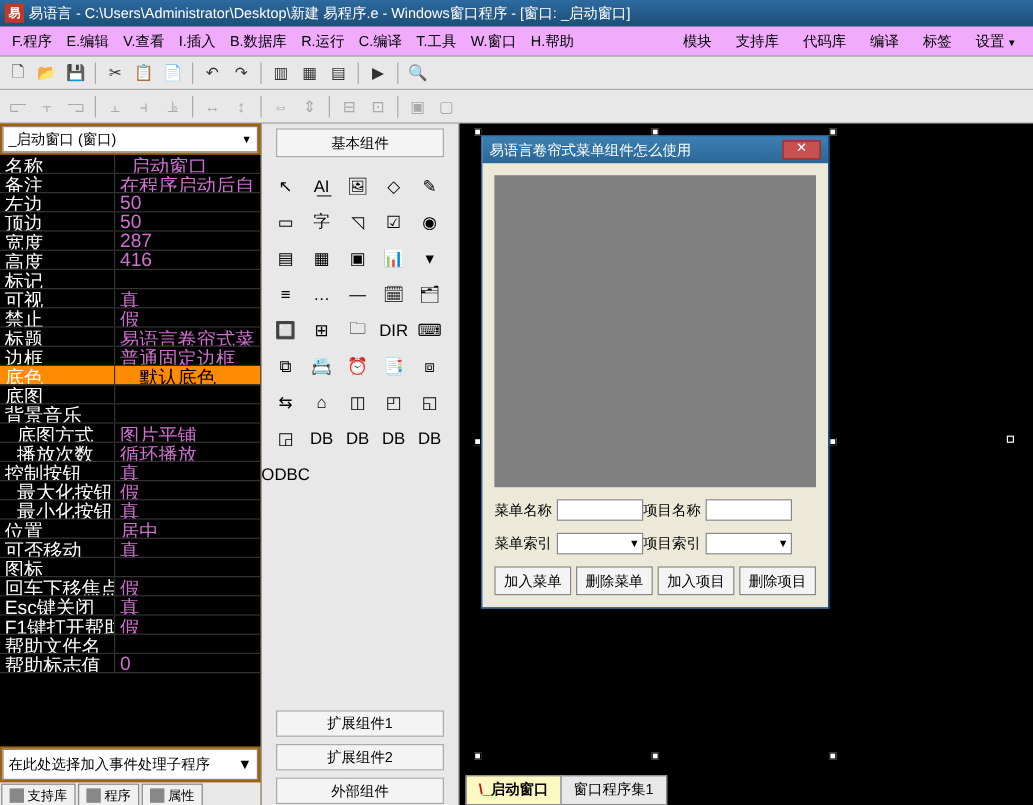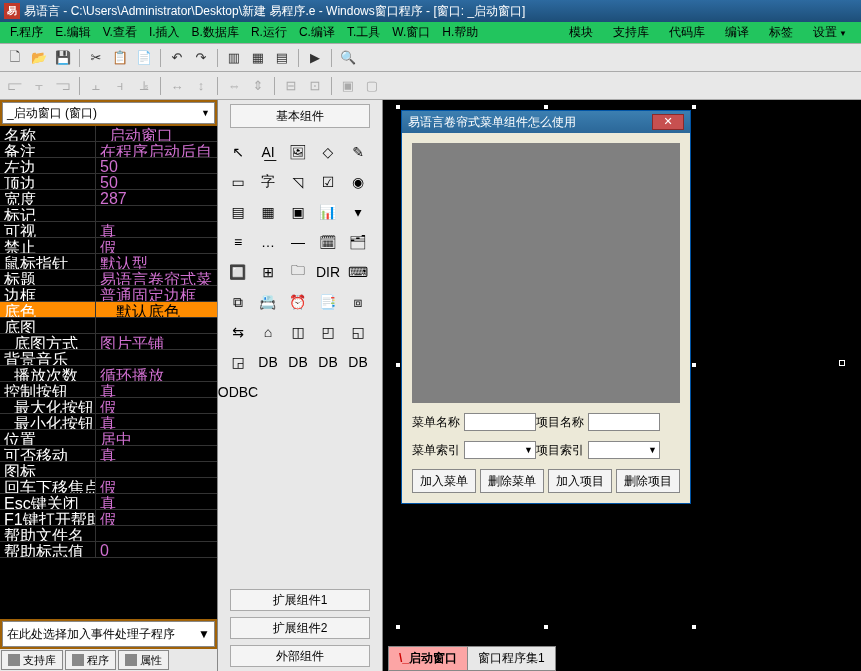--- a/index.html
+++ b/index.html
@@ -1,21 +1,21 @@
 <!DOCTYPE html>
 <html><head>
 <meta charset="utf-8">
 <style>
 * { margin:0; padding:0; box-sizing:border-box; font-family:"Microsoft YaHei","SimSun",sans-serif; }
 body { background:#000; width:861px; height:671px; overflow:hidden; font-size:12px; color:#000; }
 
 .titlebar { height:22px; background:linear-gradient(#2d6aa0,#1d4e78); color:#fff; display:flex; align-items:center; padding:0 4px; }
 .titlebar .logo { width:16px; height:16px; background:#c0392b; margin-right:4px; display:inline-flex; align-items:center; justify-content:center; color:#fff; font-size:10px; font-weight:bold; }
 
-.menubar { height:22px; background:#22c55e; border-bottom:1px solid #aaa; display:flex; align-items:flex-start; padding:0 4px; }
+.menubar { height:22px; background:#f0abfc; border-bottom:1px solid #aaa; display:flex; align-items:center; padding:12px 4px; }
 .menubar .menu-item { padding:2px 6px; cursor:pointer; }
 .menubar .menu-right { margin-left:auto; display:flex; }
 .menubar .menu-right .menu-item { padding:2px 10px; }
 .menubar .dd { font-size:8px; margin-left:2px; }
 
 .toolbar1,.toolbar2 { height:28px; background:#e8e8e8; border-bottom:1px solid #aaa; display:flex; align-items:center; padding:0 4px; gap:2px; }
 .tbtn { width:22px; height:22px; border:1px solid transparent; display:flex; align-items:center; justify-content:center; font-size:13px; color:#333; cursor:pointer; }
 .tbtn.disabled { color:#aaa; }
 .sep { width:1px; height:18px; background:#aaa; margin:0 3px; }
 
@@ -54,21 +54,21 @@
 .tinput { width:72px; height:18px; border:1px solid #888; background:#fff; }
 .tselect { width:72px; height:18px; border:1px solid #888; background:#fff; display:flex; align-items:center; justify-content:flex-end; padding-right:2px; }
 .tselect .ar { font-size:9px; }
 .form-btn-row { display:flex; gap:4px; margin-top:10px; }
 .fbtn { flex:1; height:24px; border:1px solid #888; background:#f4f4f4; font-size:12px; cursor:pointer; display:flex; align-items:center; justify-content:center; }
 
 .handle { width:6px; height:6px; background:#fff; border:1px solid #000; position:absolute; }
 
 .bottom-doc-tabs { position:absolute; left:388px; bottom:0; height:22px; display:flex; align-items:flex-end; }
 .dtab { padding:3px 10px; font-size:12px; background:#e8e8e8; border:1px solid #888; color:#000; cursor:pointer; margin-right:-1px; }
-.dtab.active { background:#fca5a5; font-weight:bold; }
+.dtab.active { background:#fef9c3; font-weight:bold; }
 .dtab .pref { color:#c00; font-weight:bold; }
 </style>
 </head>
 <body>
 
 <div class="titlebar">
   <span class="logo">易</span>
   <span>易语言 - C:\Users\Administrator\Desktop\新建 易程序.e - Windows窗口程序 - [窗口: _启动窗口]</span>
 </div>
 
@@ -157,58 +157,58 @@
         </div>
         <div class="prop-row">
           <div class="k">顶边</div>
           <div class="v">50</div>
         </div>
         <div class="prop-row">
           <div class="k">宽度</div>
           <div class="v">287</div>
         </div>
         <div class="prop-row">
+          <div class="k">高度</div>
+          <div class="v">416</div>
+        </div>
+        <div class="prop-row">
           <div class="k">标记</div>
           <div class="v"></div>
         </div>
         <div class="prop-row">
           <div class="k">可视</div>
           <div class="v">真</div>
         </div>
         <div class="prop-row">
           <div class="k">禁止</div>
           <div class="v">假</div>
-        </div>
-        <div class="prop-row">
-          <div class="k">鼠标指针</div>
-          <div class="v">默认型</div>
         </div>
         <div class="prop-row">
           <div class="k">标题</div>
           <div class="v">易语言卷帘式菜</div>
         </div>
         <div class="prop-row">
           <div class="k">边框</div>
           <div class="v">普通固定边框</div>
         </div>
         <div class="prop-row selected">
           <div class="k">底色</div>
           <div class="v">默认底色</div>
         </div>
         <div class="prop-row">
           <div class="k">底图</div>
           <div class="v"></div>
         </div>
         <div class="prop-row">
+          <div class="k">背景音乐</div>
+          <div class="v"></div>
+        </div>
+        <div class="prop-row">
           <div class="k indent">底图方式</div>
           <div class="v">图片平铺</div>
-        </div>
-        <div class="prop-row">
-          <div class="k">背景音乐</div>
-          <div class="v"></div>
         </div>
         <div class="prop-row">
           <div class="k indent">播放次数</div>
           <div class="v">循环播放</div>
         </div>
         <div class="prop-row">
           <div class="k">控制按钮</div>
           <div class="v">真</div>
         </div>
         <div class="prop-row">

